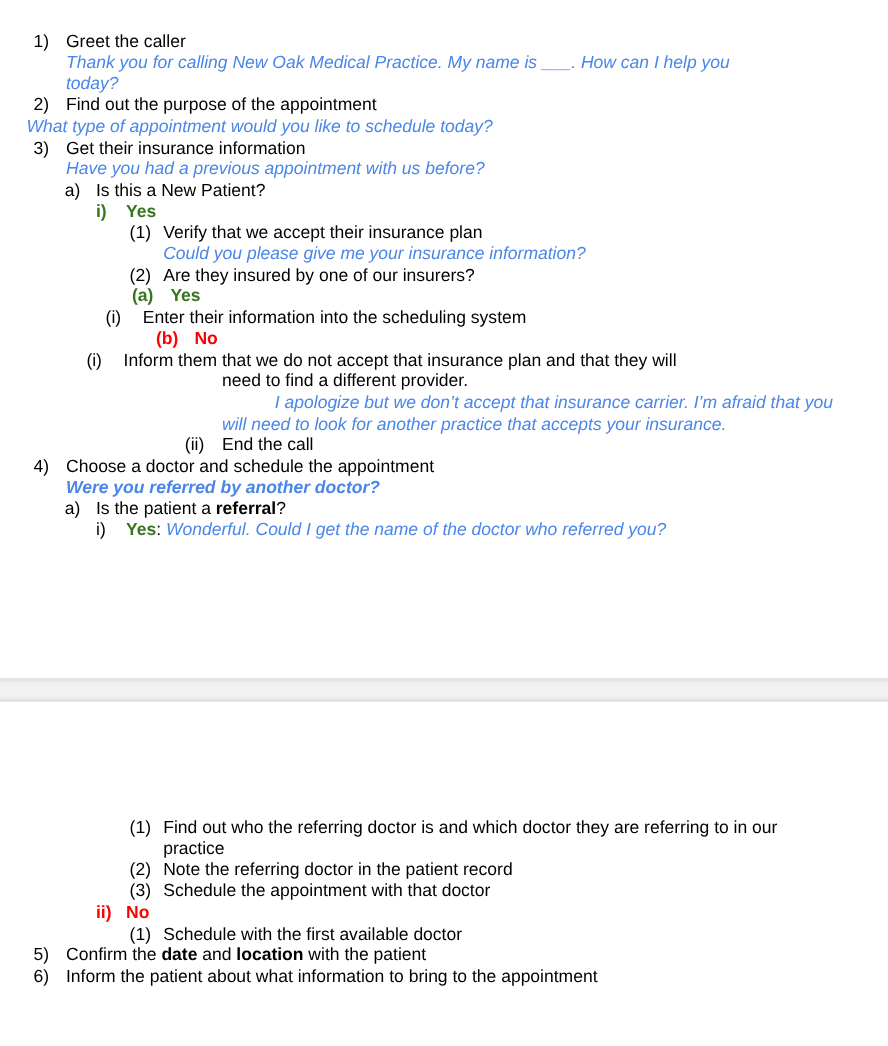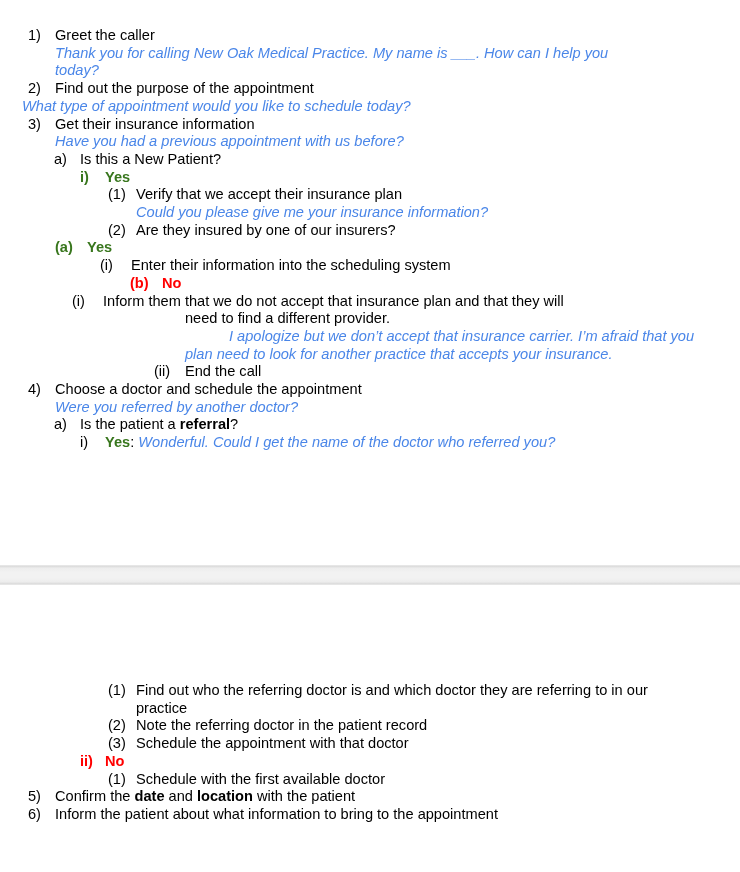--- a/index.html
+++ b/index.html
@@ -45,30 +45,30 @@
       <div class="line" style="padding-left: 55px;"><span class="script">today?</span></div>
       <div class="line" style="padding-left: 28px;"><span class="marker" style="width: 27px;">2)</span><span>Find out the purpose of the appointment</span></div>
       <div class="line" style="padding-left: 22px;"><span class="script">What type of appointment would you like to schedule today?</span></div>
       <div class="line" style="padding-left: 28px;"><span class="marker" style="width: 27px;">3)</span><span>Get their insurance information</span></div>
       <div class="line" style="padding-left: 55px;"><span class="script">Have you had a previous appointment with us before?</span></div>
       <div class="line" style="padding-left: 54px;"><span class="marker" style="width: 26px;">a)</span><span>Is this a New Patient?</span></div>
       <div class="line" style="padding-left: 80px;"><span class="marker yes" style="width: 25px;">i)</span><span class="yes">Yes</span></div>
       <div class="line" style="padding-left: 108px;"><span class="marker" style="width: 28px;">(1)</span><span>Verify that we accept their insurance plan</span></div>
       <div class="line" style="padding-left: 136px;"><span class="script">Could you please give me your insurance information?</span></div>
       <div class="line" style="padding-left: 108px;"><span class="marker" style="width: 28px;">(2)</span><span>Are they insured by one of our insurers?</span></div>
-      <div class="line" style="padding-left: 55px;"><span class="marker yes" style="width: 32px;">(a)</span><span class="yes">Yes</span></div>
-      <div class="line" style="padding-left: 100px;"><span class="marker" style="width: 31px;">(i)</span><span>Enter their information into the scheduling system</span></div>
+      <div class="line" style="padding-left: 110px;"><span class="marker yes" style="width: 32px;">(a)</span><span class="yes">Yes</span></div>
+      <div class="line" style="padding-left: 72px; margin-left: 16px;"><span class="marker" style="width: 31px;">(i)</span><span>Enter their information into the scheduling system</span></div>
       <div class="line" style="padding-left: 130px;"><span class="marker no" style="width: 32px;">(b)</span><span class="no">No</span></div>
       <div class="line" style="padding-left: 72px;"><span class="marker" style="width: 31px;">(i)</span><span>Inform them that we do not accept that insurance plan and that they will</span></div>
       <div class="line" style="padding-left: 185px;"><span>need to find a different provider.</span></div>
       <div class="line" style="padding-left: 185px; margin-left: 44px;"><span class="script">I apologize but we don’t accept that insurance carrier. I’m afraid that you</span></div>
-      <div class="line" style="padding-left: 185px;"><span class="script">plan need to look for another practice that accepts your insurance.</span></div>
+      <div class="line" style="padding-left: 185px;"><span class="script">will need to look for another practice that accepts your insurance.</span></div>
       <div class="line" style="padding-left: 154px;"><span class="marker" style="width: 31px;">(ii)</span><span>End the call</span></div>
       <div class="line" style="padding-left: 28px;"><span class="marker" style="width: 27px;">4)</span><span>Choose a doctor and schedule the appointment</span></div>
-      <div class="line" style="padding-left: 55px;"><span class="script">Were you referred by another doctor?</span></div>
+      <div class="line" style="padding-left: 55px; font-weight: bold;"><span class="script">Were you referred by another doctor?</span></div>
       <div class="line" style="padding-left: 54px;"><span class="marker" style="width: 26px;">a)</span><span>Is the patient a </span><span class="bold">referral</span><span>?</span></div>
       <div class="line" style="padding-left: 80px;"><span class="marker" style="width: 25px;">i)</span><span class="yes">Yes</span><span>: </span><span class="script">Wonderful. Could I get the name of the doctor who referred you?</span></div>
     </div>
   <div class="page-break-gap"></div>
   <div class="page-content" id="page2-content">
       <div class="line" style="padding-left: 108px;"><span class="marker" style="width: 28px;">(1)</span><span>Find out who the referring doctor is and which doctor they are referring to in our</span></div>
       <div class="line" style="padding-left: 136px;"><span>practice</span></div>
       <div class="line" style="padding-left: 108px;"><span class="marker" style="width: 28px;">(2)</span><span>Note the referring doctor in the patient record</span></div>
       <div class="line" style="padding-left: 108px;"><span class="marker" style="width: 28px;">(3)</span><span>Schedule the appointment with that doctor</span></div>
       <div class="line" style="padding-left: 80px;"><span class="marker no" style="width: 25px;">ii)</span><span class="no">No</span></div>

